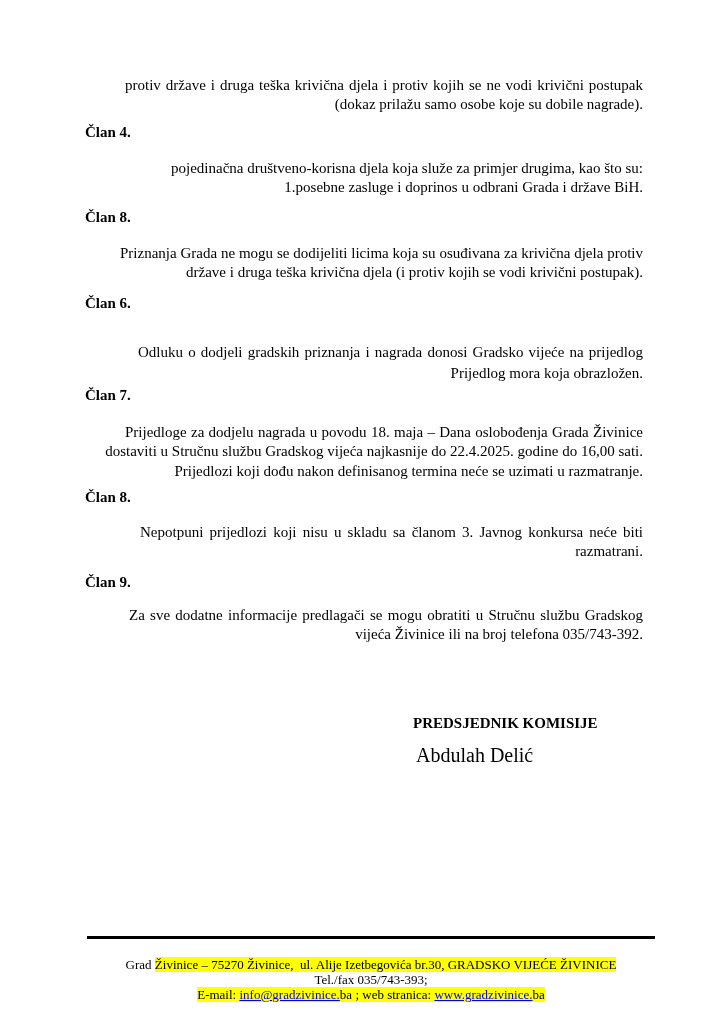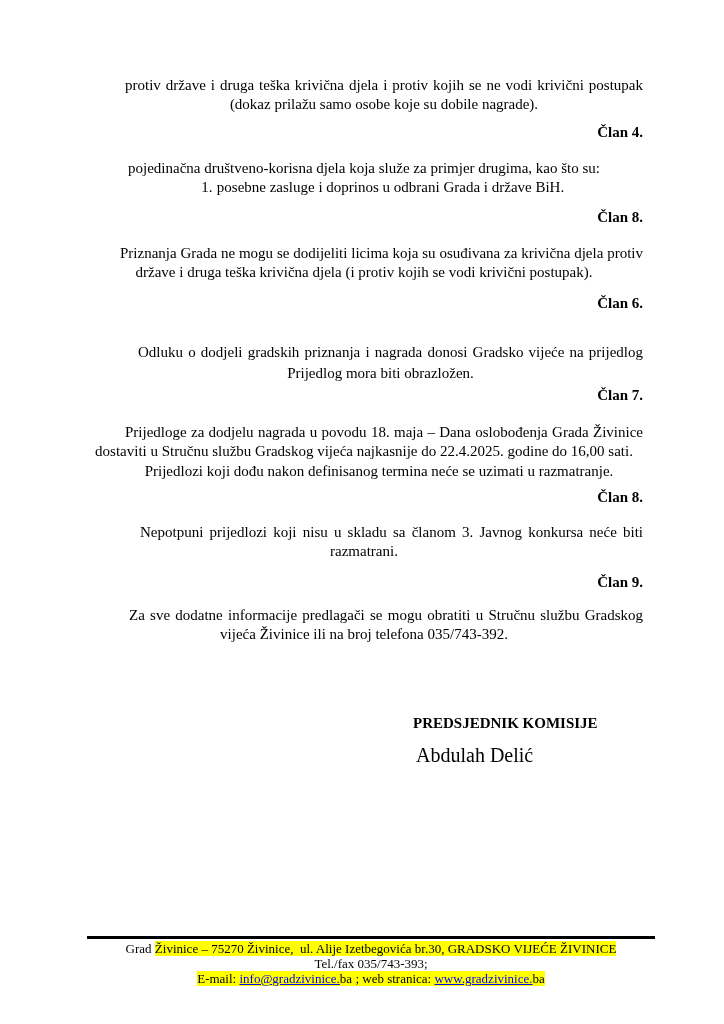--- a/index.html
+++ b/index.html
@@ -13,25 +13,25 @@
     overflow: hidden;
   }
   .content {
     position: absolute;
     left: 85px;
     top: 76px;
     width: 558px;
     font-size: 15px;
     line-height: 19px;
   }
-  .ln { text-align: center; white-space: nowrap; }
+  .ln { text-align: right; white-space: nowrap; }
   .jl { text-align: justify; text-align-last: justify; white-space: nowrap; }
   .heading {
     font-weight: bold;
-    text-align: right;
+    text-align: left;
     line-height: 19px;
   }
   .list-num { display: inline-block; width: 20px; }
   .sig-title {
     position: absolute;
     left: 413px;
     top: 714px;
     font-size: 15px;
     font-weight: bold;
     line-height: 19px;
@@ -44,21 +44,21 @@
     font-size: 20px;
     line-height: 19px;
     white-space: nowrap;
   }
   .footer {
     position: absolute;
     left: 87px;
     top: 936px;
     width: 568px;
     border-top: 3px solid #000000;
-    padding-top: 2px;
+    padding-top: 18px;
     font-size: 13px;
     line-height: 15px;
     text-align: center;
   }
   .footer .fline { white-space: nowrap; }
   .pre { white-space: pre-wrap; }
   .hl { background-color: var(--hl, #ffff00); }
   a.lnk {
     color: var(--link, #0000ff);
     text-decoration: underline;
@@ -88,21 +88,21 @@
     <div class="heading" style="margin-top:11px">Član 8.</div>
     <div style="margin-top:17px">
       <div class="jl" style="text-indent:35px">Priznanja Grada ne mogu se dodijeliti licima koja su osuđivana za krivična djela protiv</div>
       <div class="ln">države i druga teška krivična djela (i protiv kojih se vodi krivični postupak).</div>
     </div>
 
     <div class="heading" style="margin-top:12px">Član 6.</div>
     <div style="margin-top:30px">
       <div class="jl" style="text-indent:53px">Odluku o dodjeli gradskih priznanja i nagrada donosi Gradsko vijeće na prijedlog</div>
     </div>
-    <div class="ln" style="margin-top:2px;text-indent:33px">Prijedlog mora biti obrazložen.</div>
+    <div class="ln" style="margin-top:2px;text-indent:33px">Prijedlog mora koja obrazložen.</div>
 
     <div class="heading" style="margin-top:3px">Član 7.</div>
     <div style="margin-top:18px">
       <div class="jl" style="text-indent:40px">Prijedloge za dodjelu nagrada u povodu 18. maja – Dana oslobođenja Grada Živinice</div>
       <div class="ln">dostaviti u Stručnu službu Gradskog vijeća najkasnije do 22.4.2025. godine do 16,00 sati.</div>
     </div>
     <div class="ln" style="margin-top:1px;text-indent:30px">Prijedlozi koji dođu nakon definisanog termina neće se uzimati u razmatranje.</div>
 
     <div class="heading" style="margin-top:7px">Član 8.</div>
     <div style="margin-top:16px">

